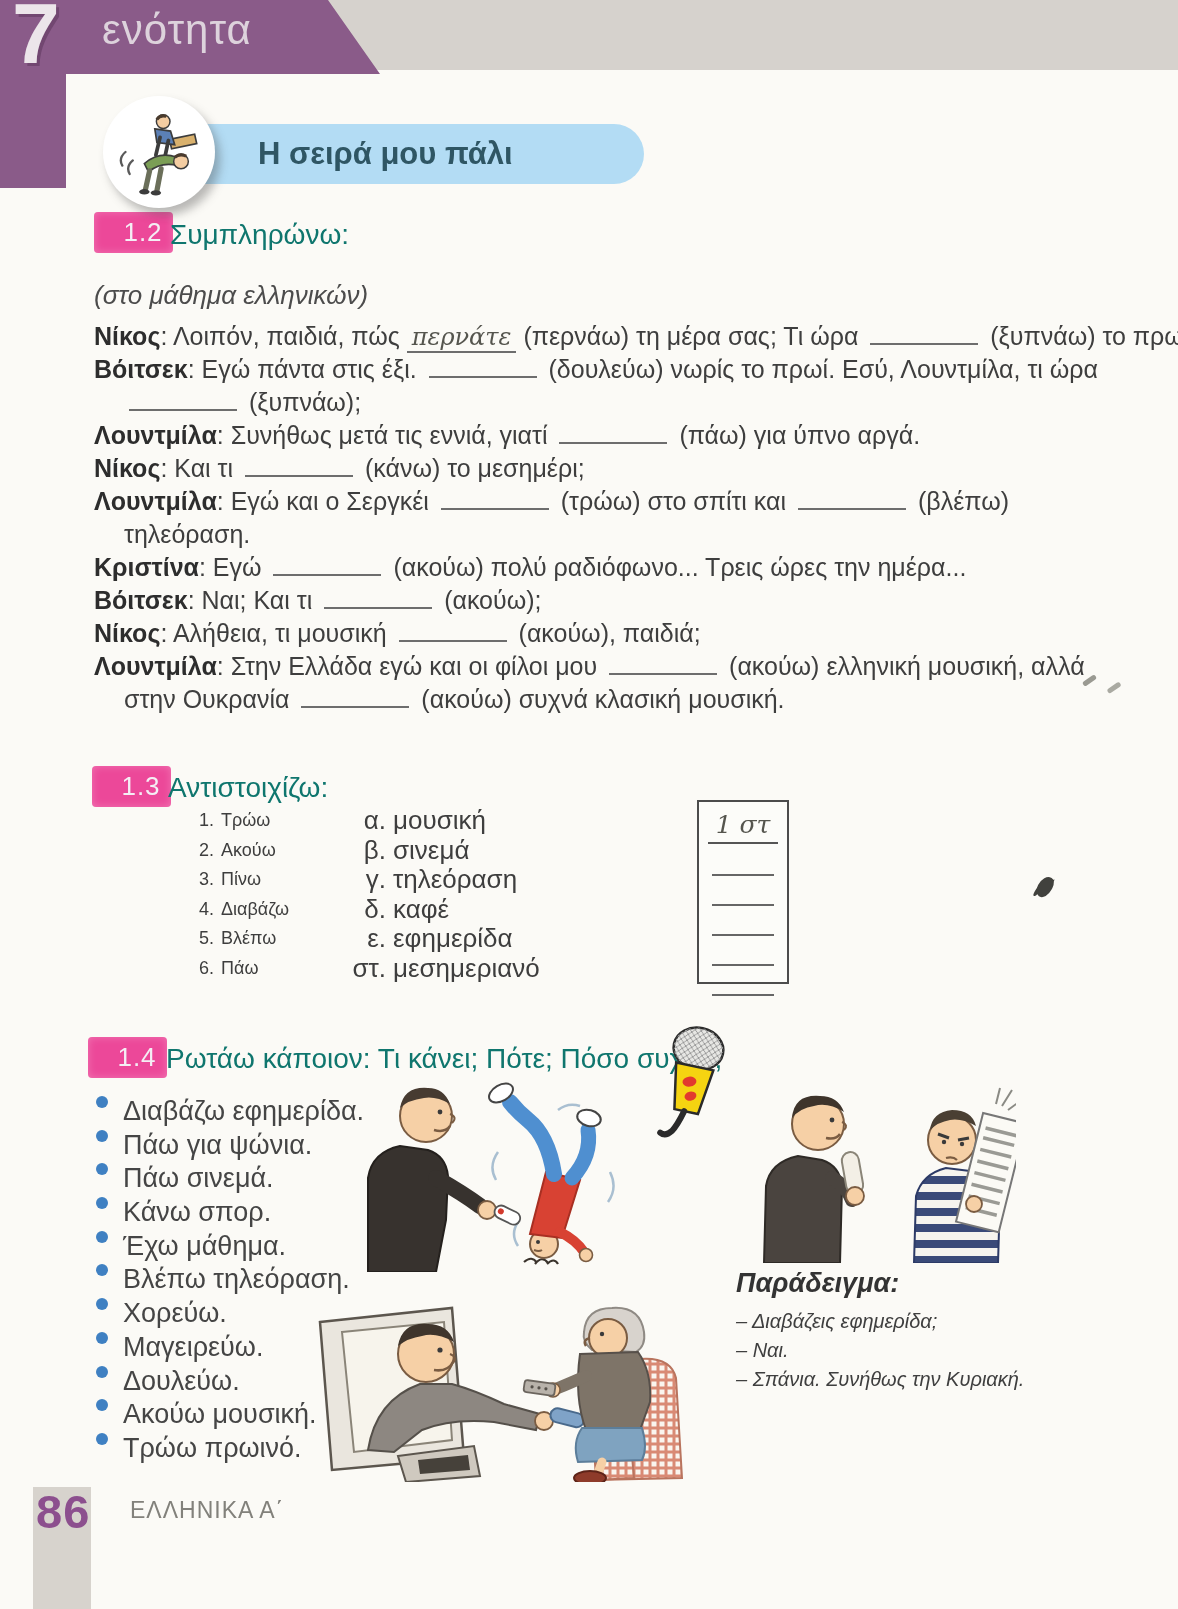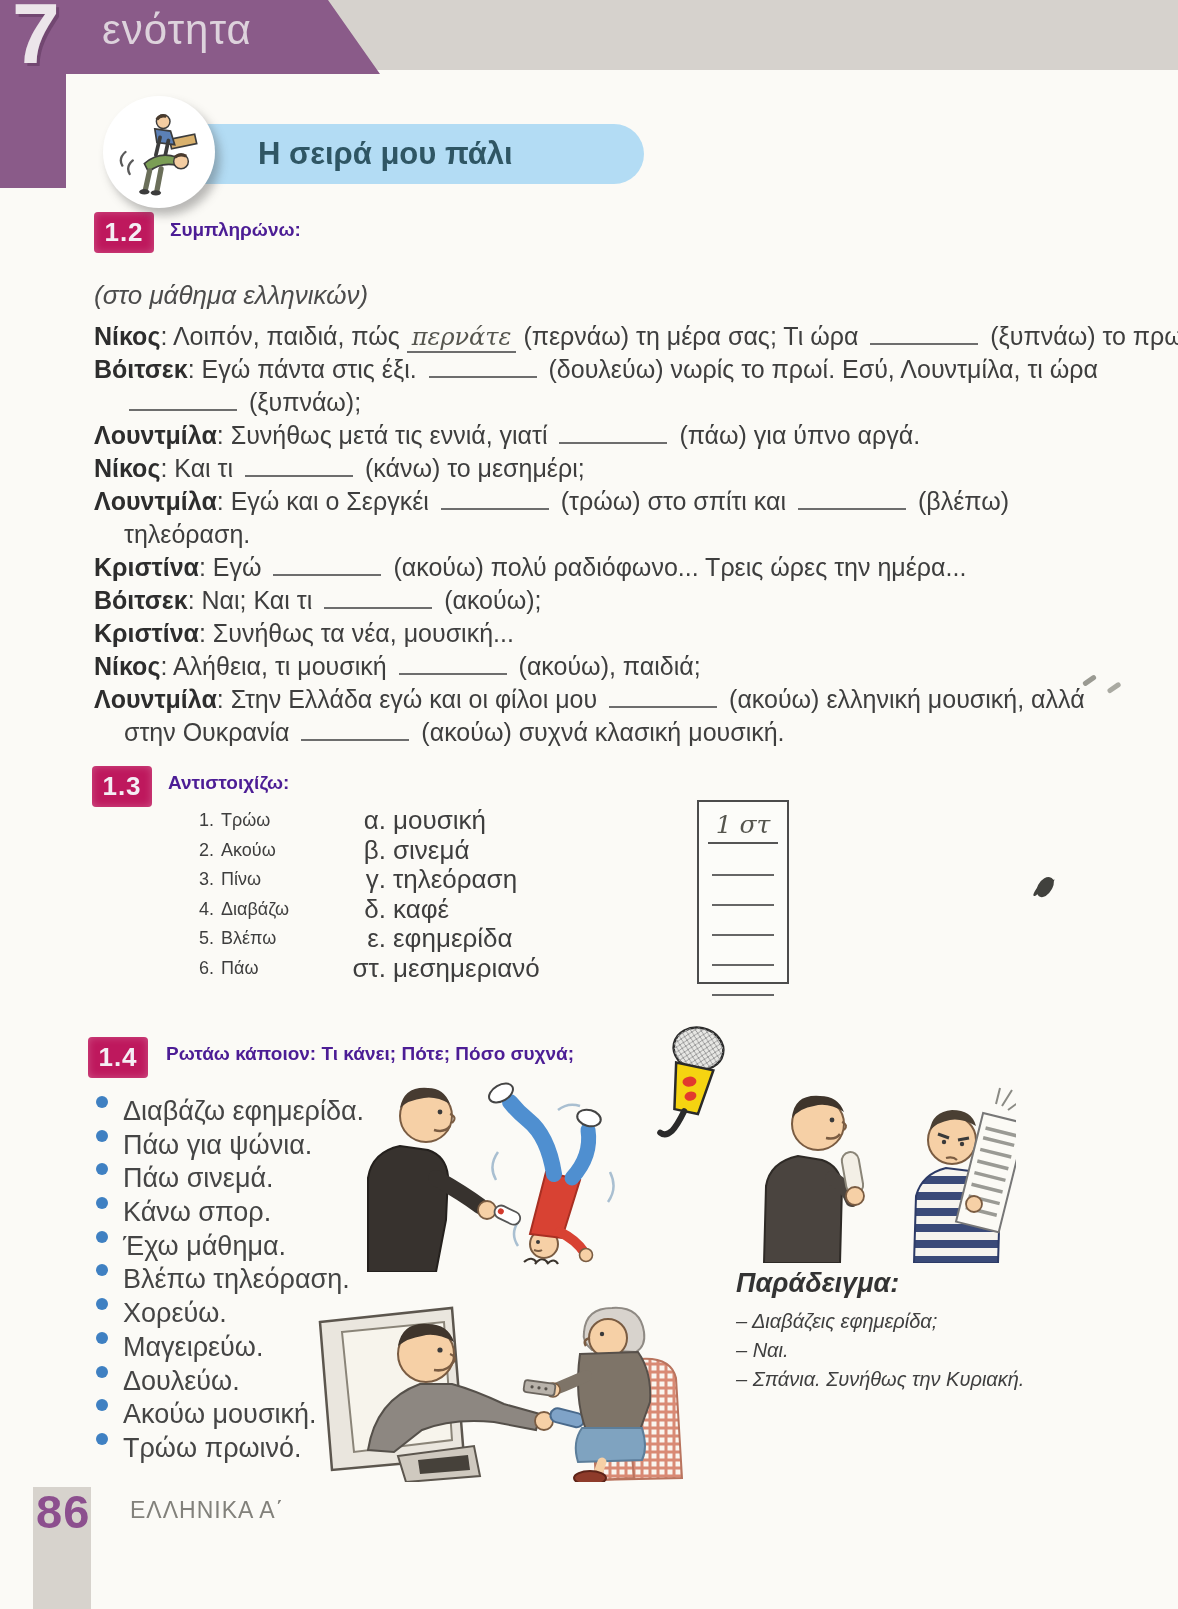--- a/index.html
+++ b/index.html
@@ -14,25 +14,25 @@
         clip-path:polygon(0 0,328px 0,380px 74px,66px 74px,66px 188px,0 188px);}
   .unit-number{position:absolute;left:12px;top:-16px;font-size:86px;font-weight:bold;
         color:#ece5ea;letter-spacing:2px;text-shadow:3px 3px 0 rgba(70,35,70,.35);}
   .unit-label{position:absolute;left:102px;top:6px;font-size:42px;color:#ddd2dc;letter-spacing:1px;}
   .banner-circle{position:absolute;left:103px;top:96px;width:112px;height:112px;border-radius:50%;
         background:#fff;box-shadow:5px 7px 10px rgba(60,60,60,.35);z-index:3;
         display:flex;align-items:center;justify-content:center;}
   .banner-pill{position:absolute;left:160px;top:124px;width:484px;height:60px;background:#b3dcf4;
         border-radius:32px;z-index:2;display:flex;align-items:center;}
   .banner-pill span{margin-left:98px;font-size:31px;font-weight:bold;color:#2f5664;}
-  .badge{position:absolute;width:60px;height:41px;background:#be185d;color:#f4eef4;
-        font-weight:bold;font-size:26px;display:flex;align-items:center;justify-content:center;
-        border-radius:4px;letter-spacing:1px;box-shadow:inset 0 0 8px rgba(255,255,255,.25);}
+  .badge{position:absolute;width:60px;height:41px;background:#ec4899;color:#f4eef4;
+        font-weight:normal;font-size:26px;display:flex;align-items:center;justify-content:center;
+        border-radius:4px;letter-spacing:1px;box-shadow:inset 0 0 8px rgba(255,255,255,.25);padding-left:19px;}
   .b12{left:94px;top:212px;} .b13{left:92px;top:766px;} .b14{left:88px;top:1037px;}
-  .ex-title{position:absolute;font-size:19px;font-weight:bold;color:#4c1d95;}
+  .ex-title{position:absolute;font-size:28px;font-weight:normal;color:#0f766e;}
   .t12{left:170px;top:219px;} .t13{left:168px;top:772px;} .t14{left:166px;top:1043px;}
   .context{position:absolute;left:94px;top:280px;font-size:26px;font-style:italic;color:#4c4c4c;}
   .dialogue{position:absolute;left:94px;top:320px;width:1030px;font-size:25px;}
   .dia-line{height:33px;line-height:33px;white-space:nowrap;}
   .dia-line.indent{padding-left:30px;}
   .speaker{font-weight:bold;color:#2d2d2d;}
   .blank{display:inline-block;width:108px;height:15px;border-bottom:2px solid #6d6d6d;margin:0 5px;}
   .hand{font-family:"DejaVu Serif",serif;font-style:italic;color:#55554e;}
   .hand.inline{border-bottom:2px solid #6d6d6d;padding:0 5px;font-size:24px;}
   .match-left{position:absolute;left:188px;top:806px;font-size:18px;}
@@ -107,21 +107,20 @@
   <div class="dialogue">
       <div class="dia-line"><span class="speaker">Νίκος</span><span>: Λοιπόν, παιδιά, πώς </span><span class="hand inline">περνάτε</span><span> (περνάω) τη μέρα σας; Τι ώρα </span><span class="blank"></span><span> (ξυπνάω) το πρωί;</span></div>
       <div class="dia-line"><span class="speaker">Βόιτσεκ</span><span>: Εγώ πάντα στις έξι. </span><span class="blank"></span><span> (δουλεύω) νωρίς το πρωί. Εσύ, Λουντμίλα, τι ώρα</span></div>
       <div class="dia-line indent"><span class="blank"></span><span> (ξυπνάω);</span></div>
       <div class="dia-line"><span class="speaker">Λουντμίλα</span><span>: Συνήθως μετά τις εννιά, γιατί </span><span class="blank"></span><span> (πάω) για ύπνο αργά.</span></div>
       <div class="dia-line"><span class="speaker">Νίκος</span><span>: Και τι </span><span class="blank"></span><span> (κάνω) το μεσημέρι;</span></div>
       <div class="dia-line"><span class="speaker">Λουντμίλα</span><span>: Εγώ και ο Σεργκέι </span><span class="blank"></span><span> (τρώω) στο σπίτι και </span><span class="blank"></span><span> (βλέπω)</span></div>
       <div class="dia-line indent"><span>τηλεόραση.</span></div>
       <div class="dia-line"><span class="speaker">Κριστίνα</span><span>: Εγώ </span><span class="blank"></span><span> (ακούω) πολύ ραδιόφωνο... Τρεις ώρες την ημέρα...</span></div>
       <div class="dia-line"><span class="speaker">Βόιτσεκ</span><span>: Ναι; Και τι </span><span class="blank"></span><span> (ακούω);</span></div>
-      <div class="dia-line"><span class="speaker">Κριστίνα</span><span>: Συνήθως τα νέα, μουσική...</span></div>
       <div class="dia-line"><span class="speaker">Νίκος</span><span>: Αλήθεια, τι μουσική </span><span class="blank"></span><span> (ακούω), παιδιά;</span></div>
       <div class="dia-line"><span class="speaker">Λουντμίλα</span><span>: Στην Ελλάδα εγώ και οι φίλοι μου </span><span class="blank"></span><span> (ακούω) ελληνική μουσική, αλλά</span></div>
       <div class="dia-line indent"><span>στην Ουκρανία </span><span class="blank"></span><span> (ακούω) συχνά κλασική μουσική.</span></div>
     </div>
 
   <div class="badge b13">1.3</div>
   <div class="ex-title t13">Αντιστοιχίζω:</div>
   <div class="match-left">
       <div class="match-row"><span class="m-num">1.</span><span class="m-word">Τρώω</span></div>
       <div class="match-row"><span class="m-num">2.</span><span class="m-word">Ακούω</span></div>

